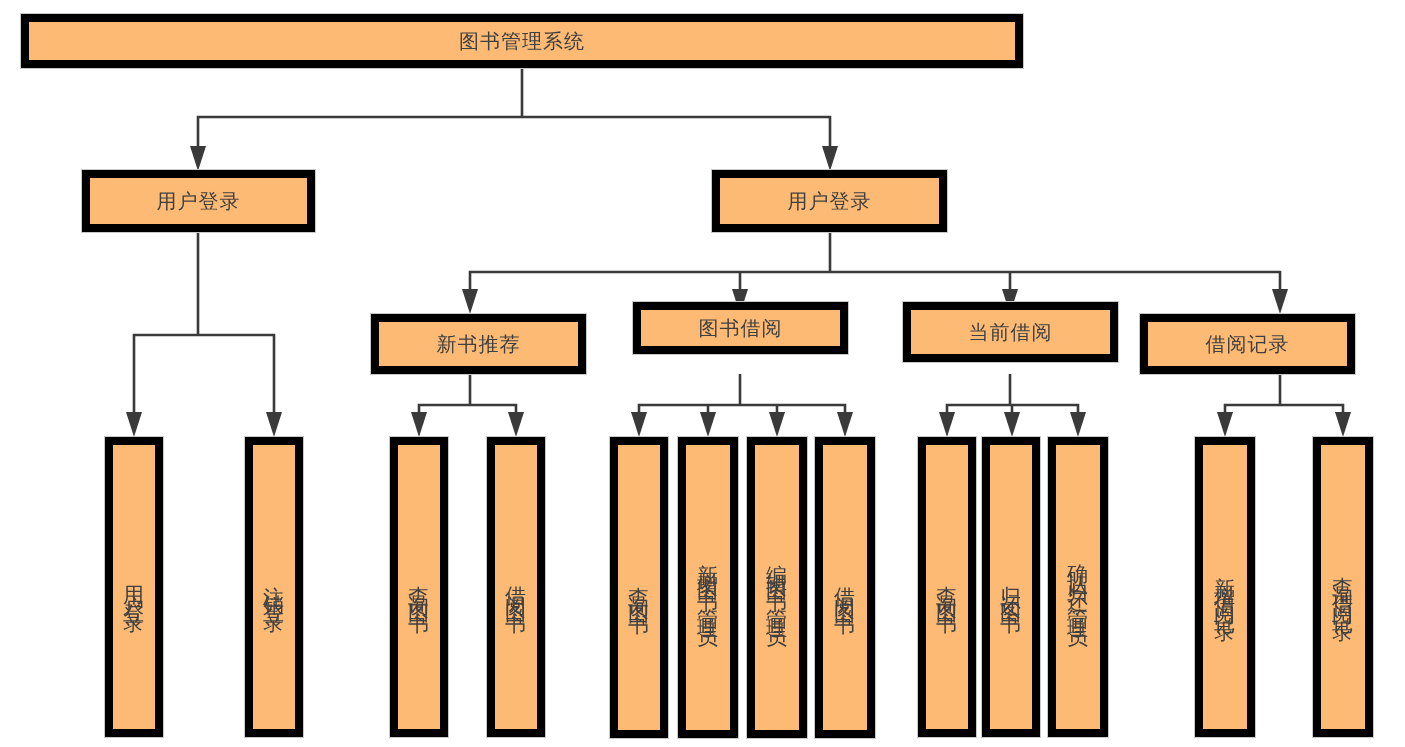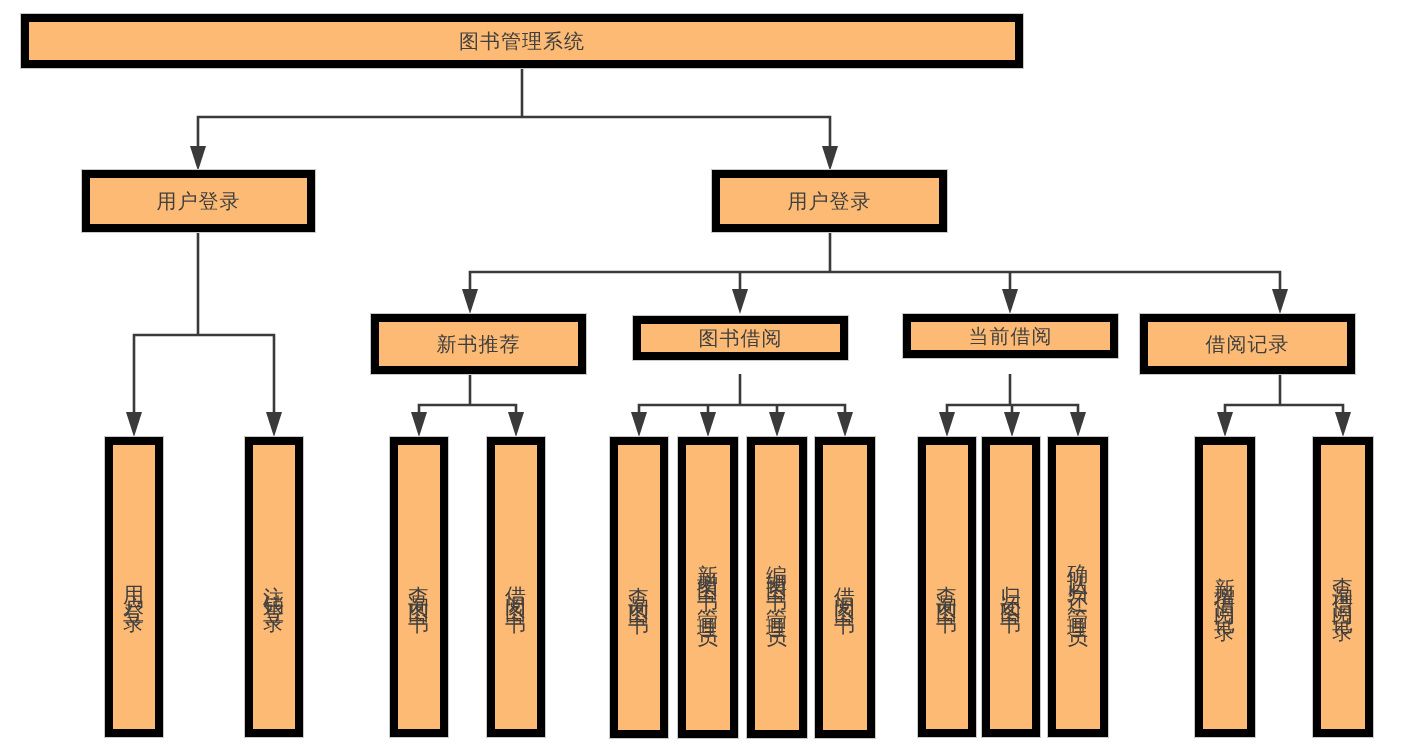--- a/index.html
+++ b/index.html
@@ -99,22 +99,22 @@
         <path d="M1335,412 h16 L1343,437 z"></path>
     </g>
   </svg>
 
   <div class="box" style="left:21px;top:14px;width:1002px;height:54px">图书管理系统</div>
 
   <div class="box" style="left:82px;top:170px;width:233px;height:62px">用户登录</div>
   <div class="box" style="left:712px;top:170px;width:235px;height:62px">用户登录</div>
 
   <div class="box" style="left:371px;top:314px;width:215px;height:60px">新书推荐</div>
-  <div class="box" style="left:633px;top:316px;width:215px;height:44px">图书借阅</div>
-  <div class="box" style="left:903px;top:314px;width:215px;height:44px">当前借阅</div>
+  <div class="box" style="left:633px;top:302px;width:215px;height:52px">图书借阅</div>
+  <div class="box" style="left:903px;top:302px;width:215px;height:60px">当前借阅</div>
   <div class="box" style="left:1140px;top:314px;width:215px;height:60px">借阅记录</div>
 
   <div class="box vbox" style="left:105px;top:437px;width:58px;height:300px">用户登录</div>
   <div class="box vbox" style="left:245px;top:437px;width:58px;height:300px">注销登录</div>
 
   <div class="box vbox" style="left:390px;top:437px;width:58px;height:300px">查询图书</div>
   <div class="box vbox" style="left:487px;top:437px;width:58px;height:300px">借阅图书</div>
 
   <div class="box vbox" style="left:610px;top:437px;width:58px;height:301px">查询图书</div>
   <div class="box vbox" style="left:678px;top:437px;width:60px;height:301px">新增图书（管理员）</div>

